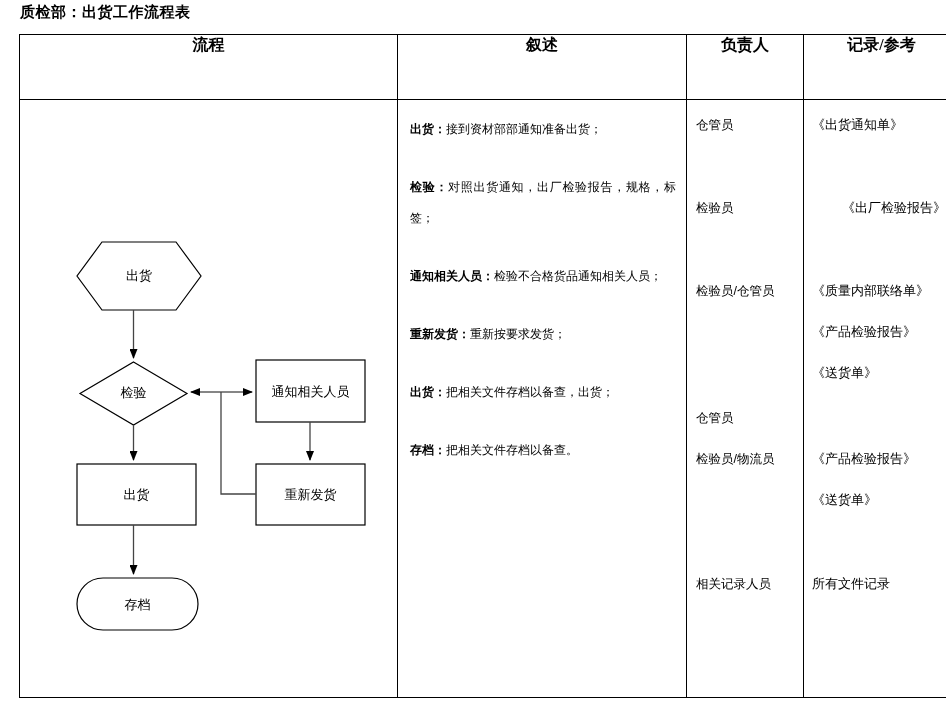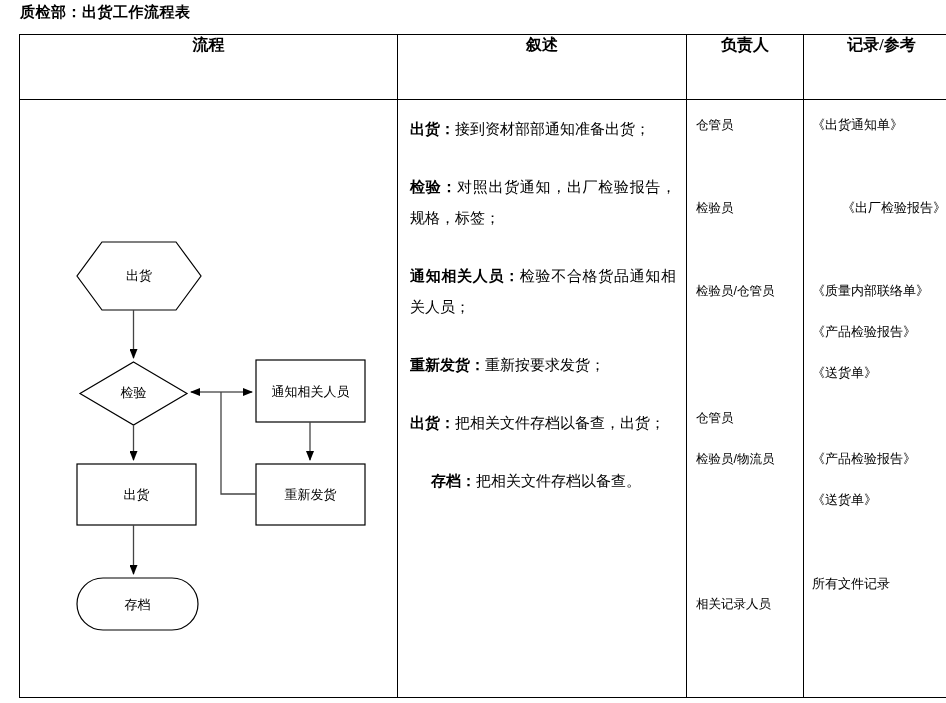--- a/index.html
+++ b/index.html
@@ -71,27 +71,27 @@
     white-space: nowrap;
     color: #000;
   }
 
   
   .desc-cell { position: relative; height: 597px; }
   .desc-inner {
     padding: 14px 10px 0 12px;
   }
   .desc-para {
-    font-size: 15px;
+    font-size: 12px;
     line-height: 31px;
     margin: 0 0 27px 0;
     text-align: justify;
     text-justify: inter-ideograph;
   }
-  .desc-para:last-child { margin-bottom: 0; margin-left: 21px; }
+  .desc-para:last-child { margin-bottom: 0; }
   .desc-para b { font-weight: bold; }
 
   
   .stack-cell { position: relative; height: 597px; }
   .stack-item {
     position: absolute;
     left: 9px;
     font-size: 12.5px;
     font-family: "Liberation Sans", "DejaVu Sans", sans-serif;
     white-space: nowrap;
@@ -181,21 +181,21 @@
             <p class="desc-para"><b>存档</b><b>：</b><span>把相关文件存档以备查。</span></p>
           </div>
         </td>
 
         <td class="stack-cell">
           <div class="stack-item" style="top:17px;">仓管员</div>
           <div class="stack-item" style="top:100px;">检验员</div>
           <div class="stack-item" style="top:183px;text-align:right;">检验员/仓管员</div>
           <div class="stack-item" style="top:310px;">仓管员</div>
           <div class="stack-item" style="top:351px;">检验员/物流员</div>
-          <div class="stack-item" style="top:476px;margin-top:20px;">相关记录人员</div>
+          <div class="stack-item" style="top:476px;">相关记录人员</div>
         </td>
 
         <td class="stack-cell">
           <div class="record-item" style="top:17px;">《出货通知单》</div>
           <div class="record-item" style="top:100px;margin-left:30px;">《出厂检验报告》</div>
           <div class="record-item" style="top:183px;">《质量内部联络单》</div>
           <div class="record-item" style="top:224px;">《产品检验报告》</div>
           <div class="record-item" style="top:265px;">《送货单》</div>
           <div class="record-item" style="top:351px;">《产品检验报告》</div>
           <div class="record-item" style="top:392px;">《送货单》</div>

